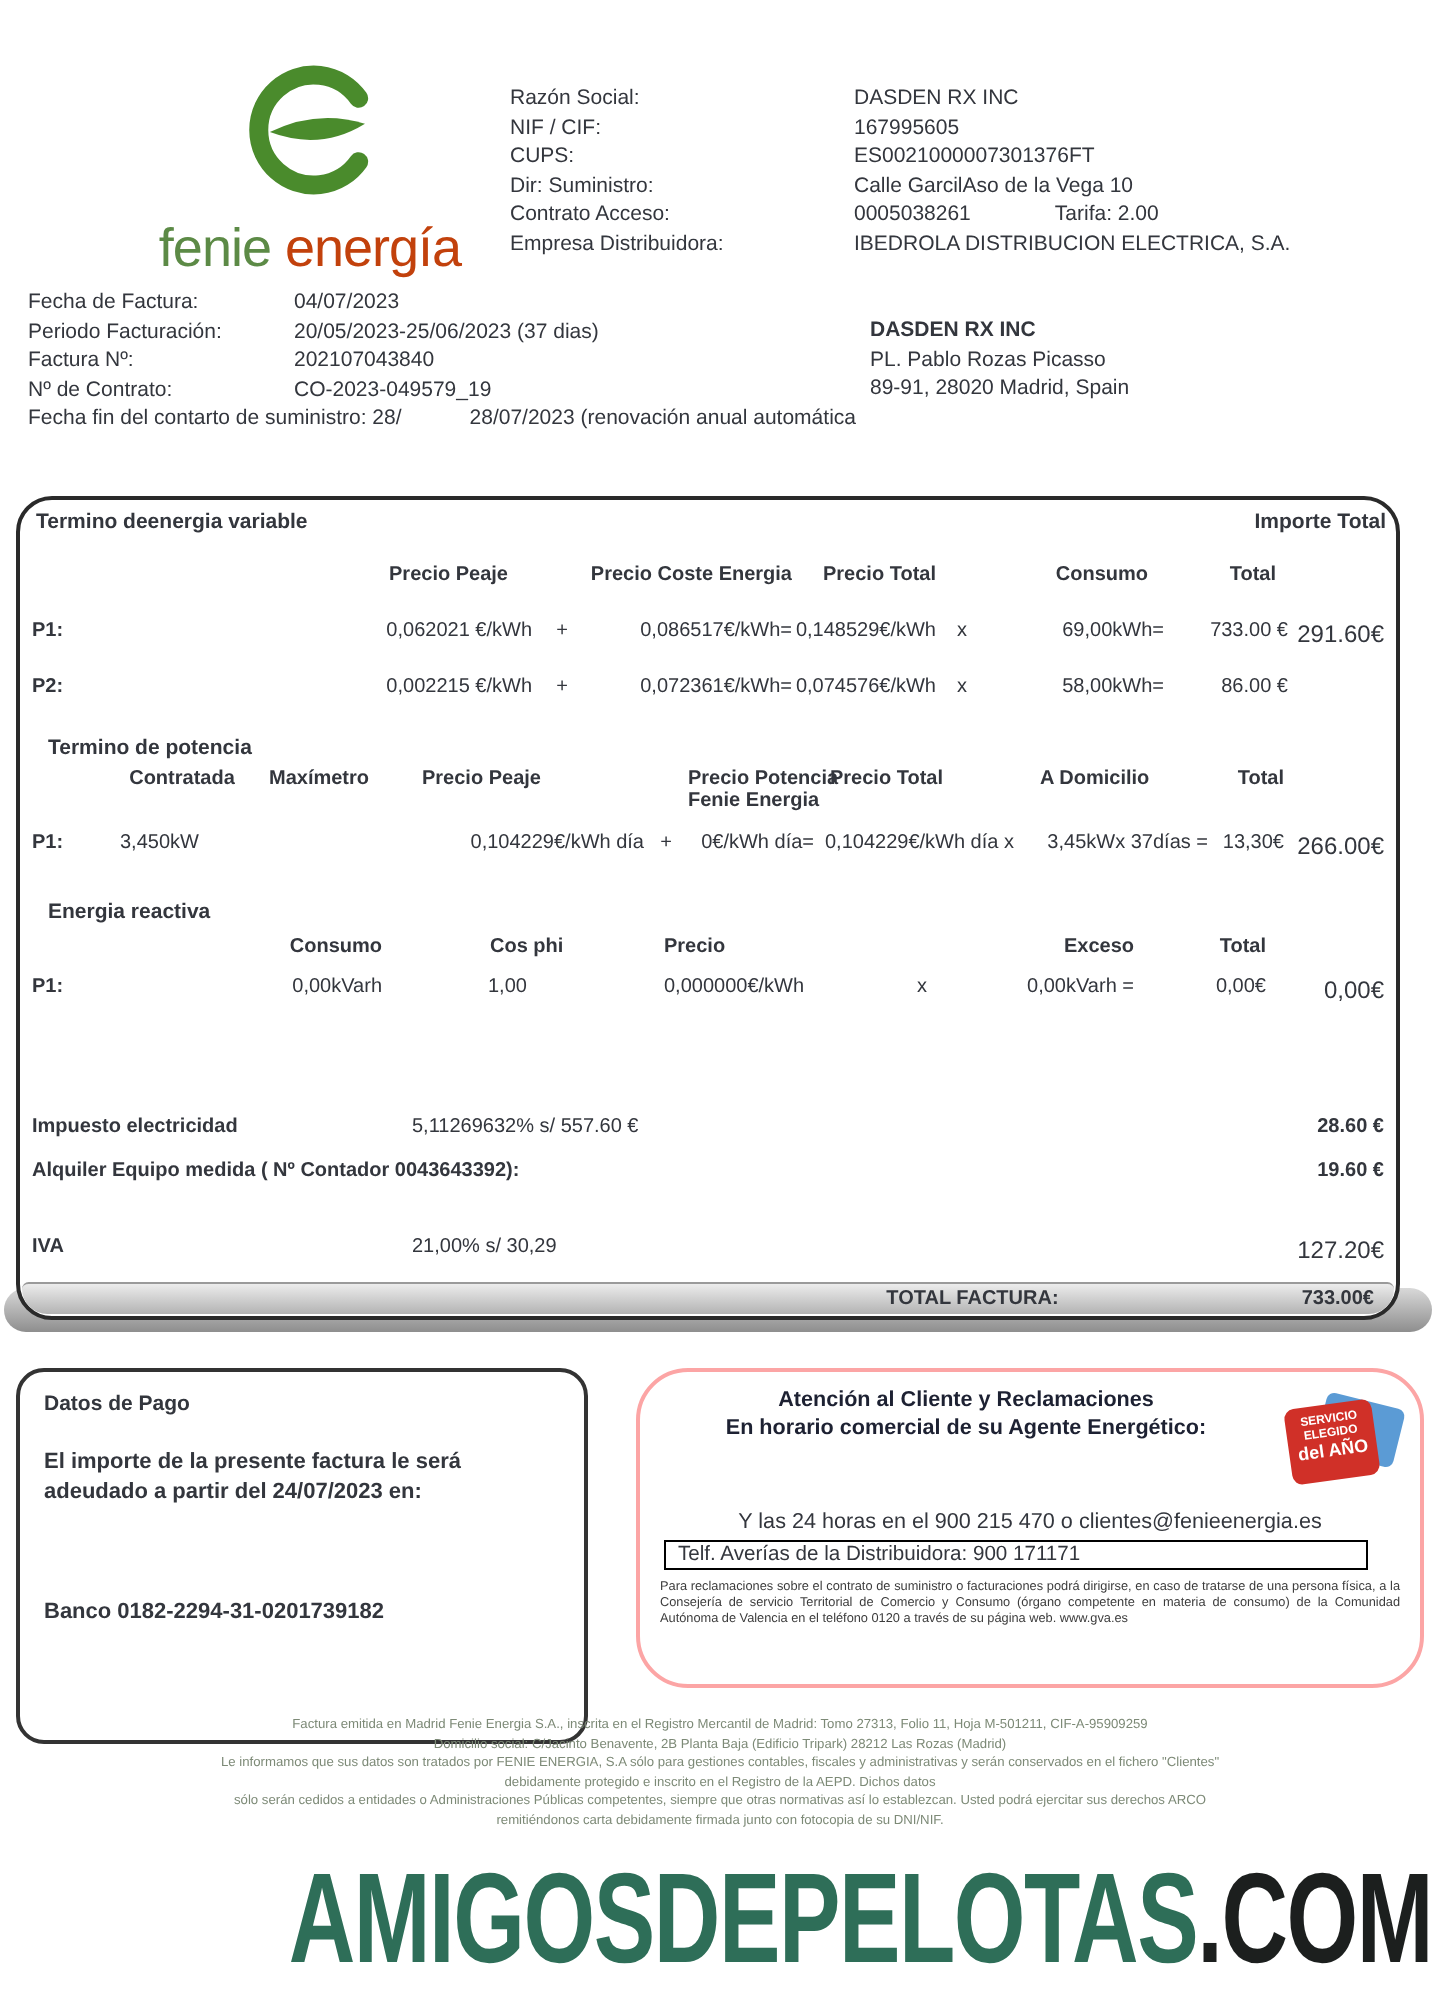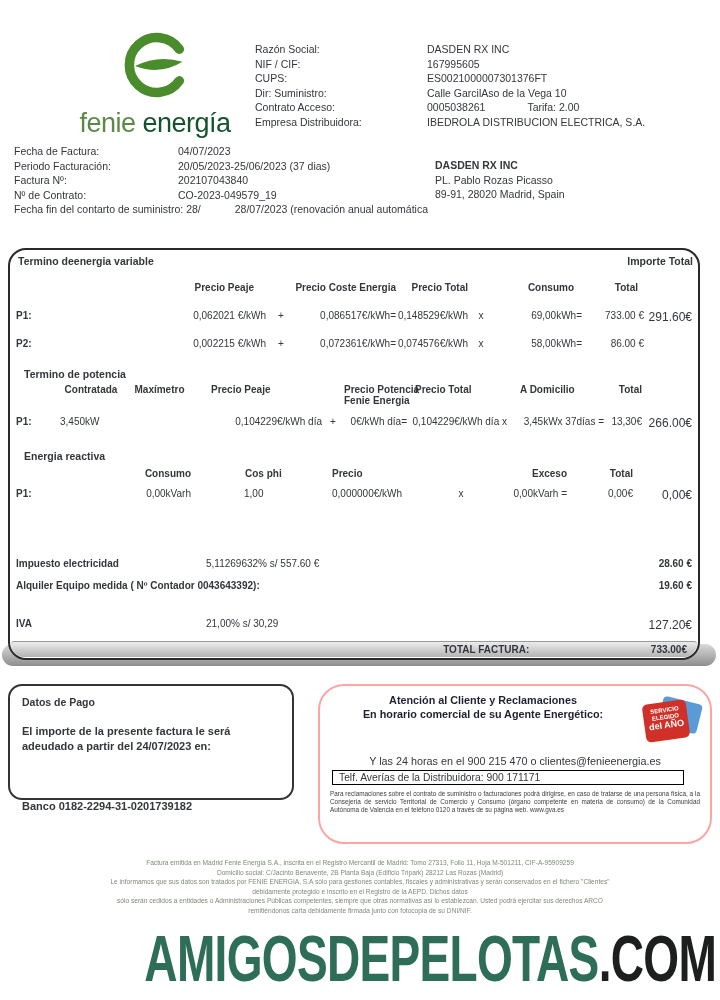--- a/index.html
+++ b/index.html
@@ -5,33 +5,33 @@
   * { margin:0; padding:0; box-sizing:border-box; }
   html,body { background:#fff; }
   body { width:720px; height:1000px; font-family:"Liberation Sans", sans-serif; color:#33363d; position:relative; overflow:hidden; }
   .abs { position:absolute; }
   .b { font-weight:bold; }
 
   
   #logo-block { left:50px; top:28px; width:210px; text-align:center; }
   #logo-text { font-size:27px; letter-spacing:-0.5px; margin-top:2px; }
   #logo-text .w1 { color:#5c8a46; }
-  #logo-text .w2 { color:#14532d; }
+  #logo-text .w2 { color:#c2410c; }
 
   #header-fields { left:255px; top:42px; width:440px; font-size:10.5px; }
   .hf-row { display:flex; line-height:14.6px; }
   .hf-label { width:172px; flex:none; }
   .hf-value { flex:1; display:flex; }
   .hf-extra { margin-left:42px; }
 
   
   #datos-factura { left:14px; top:144px; width:440px; font-size:10.5px; }
   #datos-factura .title { font-weight:bold; line-height:15px; }
   .df-row { display:flex; line-height:14.6px; }
-  .df-label { width:164px; flex:none; }
+  .df-label { width:133px; flex:none; }
   .df-row.long .df-label { width:auto; }
   .df-row.long .df-value { margin-left:34px; }
 
   #customer { left:435px; top:158px; font-size:10.5px; line-height:14.6px; }
   #customer .name { font-weight:bold; }
 
   
   #box-shadow-band { left:2px; top:644px; width:714px; height:22px; border-radius:12px;
      background:linear-gradient(#d9d9d9,#8e8e8e); }
   #invoice-box { left:8px; top:248px; width:692px; height:412px; border:2px solid #2a2a2a;
@@ -53,21 +53,21 @@
 
   .sec-title { position:absolute; left:14px; font-weight:bold; font-size:10.5px; }
 
   #total-bar { position:absolute; left:1px; right:1px; bottom:1px; height:16px;
      background:linear-gradient(#ececec,#b3b3b3); border-radius:4px 4px 15px 15px;
      border-top:1px solid #9a9a9a; }
   #total-bar .lbl { position:absolute; left:63%; top:2px; font-weight:bold; font-size:10px; }
   #total-bar .val { position:absolute; right:10px; top:2px; font-weight:bold; font-size:10px;text-align:right; }
 
   
-  #payment-box { left:8px; top:684px; width:286px; height:116px; border:2px solid #333;
+  #payment-box { left:8px; top:684px; width:286px; height:188px; border:2px solid #333;
      border-radius:14px; padding:10px 12px; font-size:11px; }
   #payment-box .title { font-weight:bold; font-size:10.5px; }
   #payment-box .para { margin-top:16px; font-weight:bold; line-height:15px; }
   #payment-box .bank { margin-top:46px; font-weight:bold; }
 
   #service-box { left:318px; top:684px; width:394px; height:160px; border:2px solid #fca5a5;
      border-radius:26px; padding:8px 10px; }
   #service-box .titles { text-align:center; font-weight:bold; font-size:10.8px; color:#1d2132;
      margin-right:64px; line-height:13.5px; }
   #sb-badge { position:absolute; right:10px; top:8px; width:56px; height:52px; }

